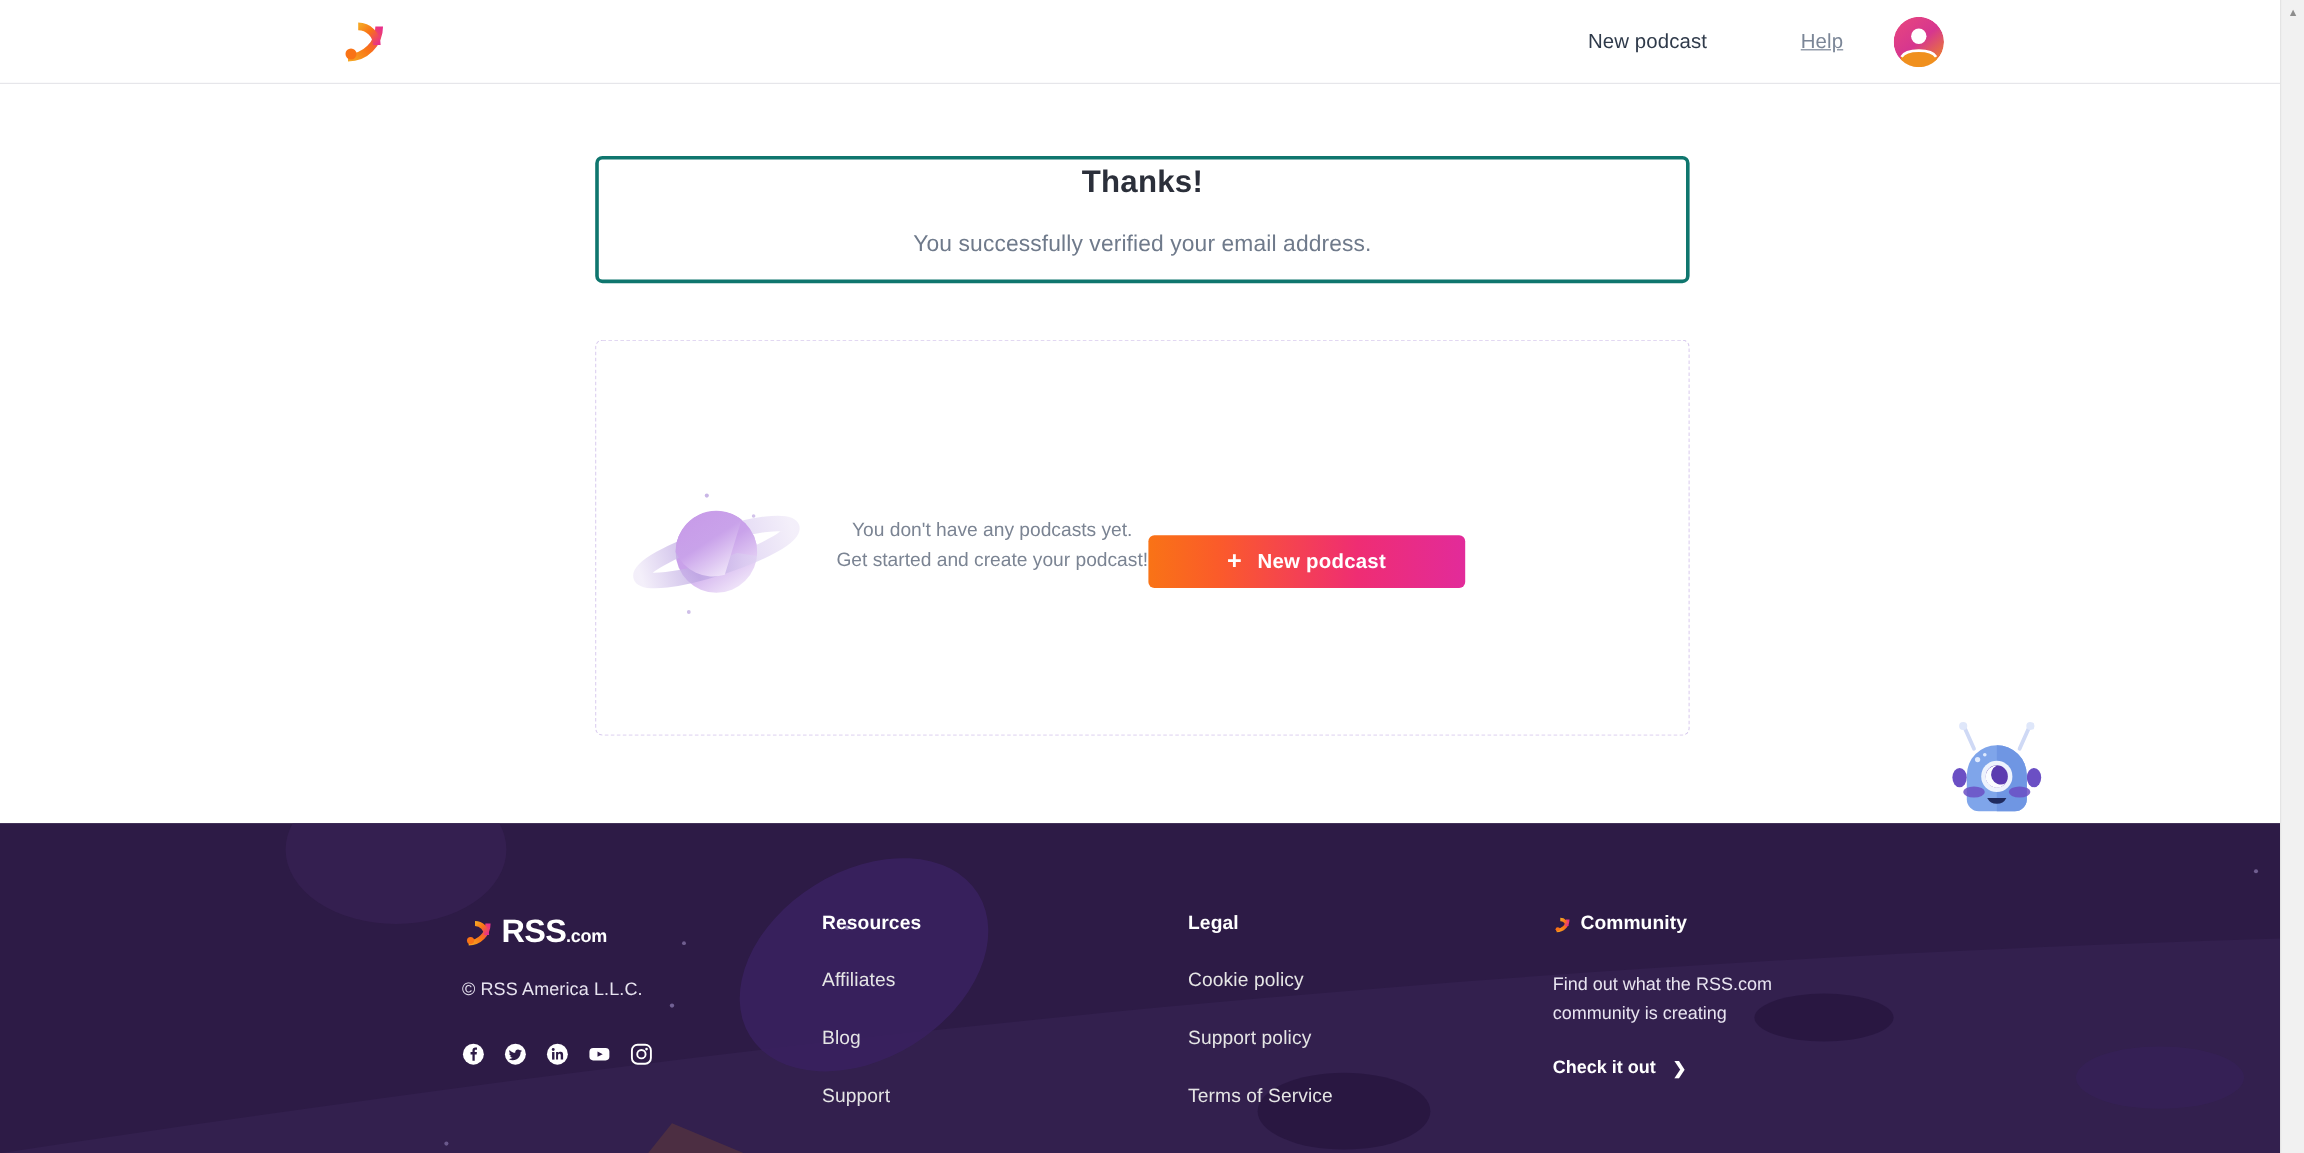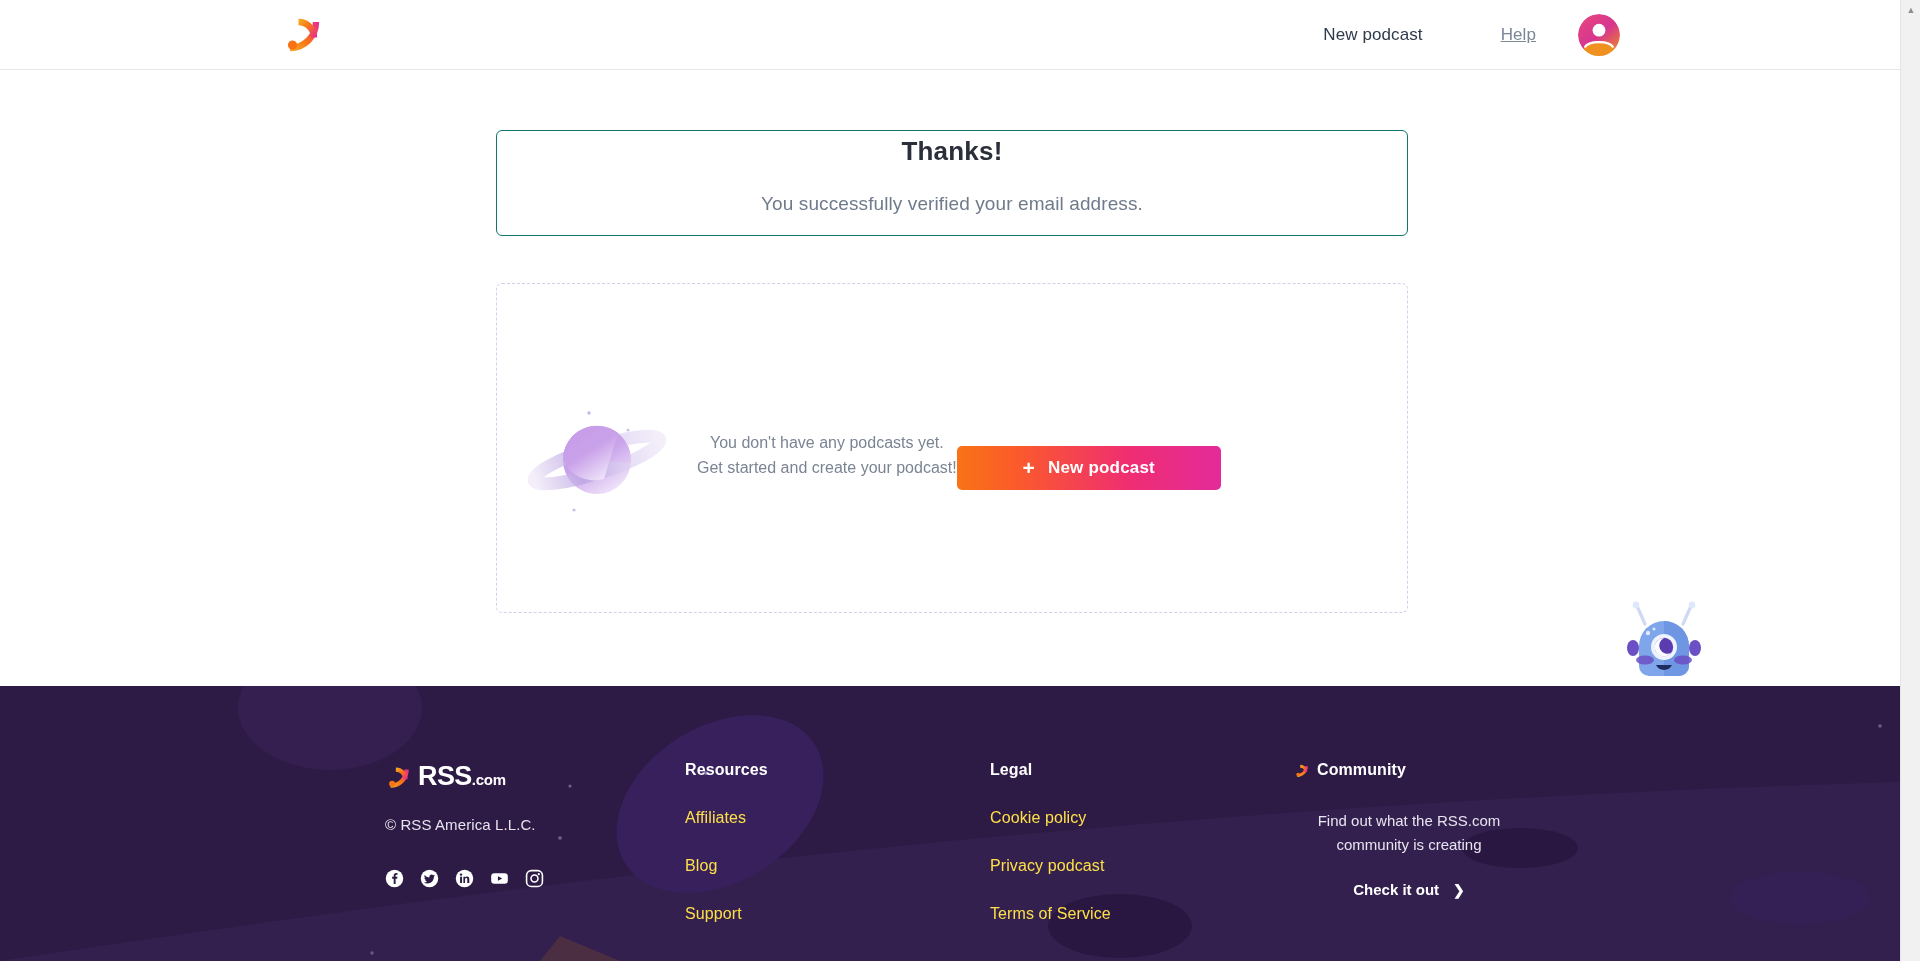--- a/index.html
+++ b/index.html
@@ -49,21 +49,21 @@
 
   
   .main {
     position: absolute; top: 70px; left: 0;
     width: 1900px; height: 616px;
     background: #fff;
   }
   .card-thanks {
     position: absolute; left: 496px; top: 60px;
     width: 912px; height: 106px;
-    border: 1px solid #0f766e;
+    border: 3px solid #0f766e;
     border-radius: 6px;
     background: #fff;
     display: flex; flex-direction: column;
     align-items: center; justify-content: center;
   }
   .thanks-title {
     font-size: 26px; font-weight: bold; color: #2b2f3a;
     margin: 0 0 10px 0; letter-spacing: .2px;
   }
   .thanks-sub {
@@ -124,26 +124,26 @@
   .f-logo-dotcom { font-size: 15px; font-weight: bold; letter-spacing: -.2px; }
   .f-copy {
     color: #e7e3ef; font-size: 15px; margin-top: 24px; letter-spacing: .1px;
   }
   .f-social { display: flex; gap: 16px; margin-top: 36px; }
   .f-head {
     color: #ffffff; font-size: 16px; font-weight: bold; letter-spacing: .1px;
     margin: 0 0 30px 0; display: flex; align-items: center; gap: 8px;
   }
   .f-link {
-    display: block; color: #fde047; font-size: 16px;
+    display: block; color: #e5e5e5; font-size: 16px;
     text-decoration: none; margin-bottom: 30px; letter-spacing: .1px;
   }
   .f-res { left: 685px; top: 75px; }
   .f-legal { left: 990px; top: 75px; }
-  .f-comm { left: 1294px; top: 75px; width: 230px; text-align: center; }
+  .f-comm { left: 1294px; top: 75px; width: 230px; }
   .f-comm-text {
     color: #e8e4f0; font-size: 15px; line-height: 24px; margin: 0 0 24px 0;
   }
   .f-check {
     color: #fff; font-size: 15px; font-weight: bold; text-decoration: none;
     display: inline-flex; align-items: center; gap: 14px;
   }
   .chev { font-size: 14px; font-weight: bold; }
 
   
@@ -364,21 +364,21 @@
       <div class="f-col f-res">
         <div class="f-head">Resources</div>
         <a class="f-link" href="#">Affiliates</a>
         <a class="f-link" href="#">Blog</a>
         <a class="f-link" href="#">Support</a>
       </div>
 
       <div class="f-col f-legal">
         <div class="f-head">Legal</div>
         <a class="f-link" href="#">Cookie policy</a>
-        <a class="f-link" href="#">Privacy podcast</a>
+        <a class="f-link" href="#">Support policy</a>
         <a class="f-link" href="#">Terms of Service</a>
       </div>
 
       <div class="f-col f-comm">
         <div class="f-head">
           <svg width="15" height="15" viewBox="0 0 42 42">
             <defs>
               <linearGradient id="rssGradC" x1="0" y1="1" x2="1" y2="0">
                 <stop offset="0%" stop-color="#f5a623"></stop>
                 <stop offset="50%" stop-color="#f97316"></stop>

